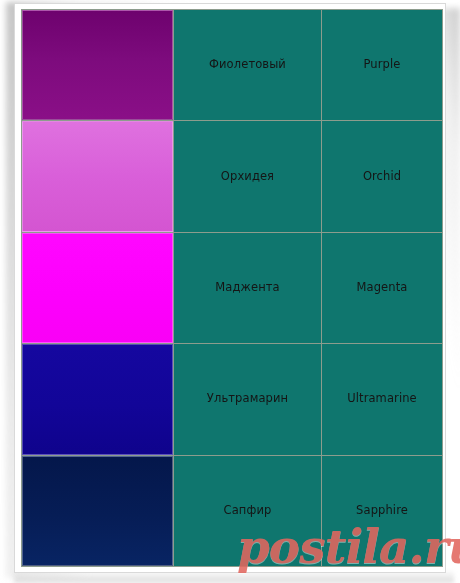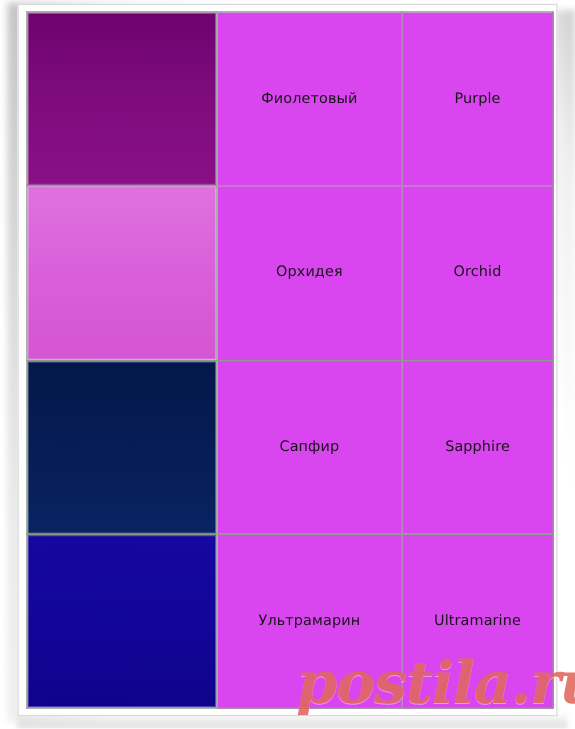--- a/index.html
+++ b/index.html
@@ -100,21 +100,21 @@
   .swatch {
     width: 100%;
     height: 100%;
     display: block;
     box-sizing: border-box;
     border: 1px solid rgba(255,255,255,0.30);
   }
 
   
   td.name-cell {
-    background: #d946ef;
+    background: #0f766e;
     text-align: center;
     vertical-align: middle;
     color: #151515;
     font-size: 11.5px;
     letter-spacing: 0.1px;
     border: 1px solid #93a08f;
   }
   td.ru-cell { width: 148px; }
   td.en-cell { width: 121px; }
 
@@ -176,38 +176,49 @@
             </td>
             <td class="name-cell ru-cell">
               <span class="cell-text">Орхидея</span>
             </td>
             <td class="name-cell en-cell">
               <span class="cell-text">Orchid</span>
             </td>
           </tr>
           <tr>
             <td class="swatch-cell">
+              <span class="swatch" style="background: linear-gradient(rgb(255, 7, 255) 0%, rgb(253, 0, 253) 55%, rgb(249, 0, 246) 100%);"></span>
+            </td>
+            <td class="name-cell ru-cell">
+              <span class="cell-text">Маджента</span>
+            </td>
+            <td class="name-cell en-cell">
+              <span class="cell-text">Magenta</span>
+            </td>
+          </tr>
+          <tr>
+            <td class="swatch-cell">
+              <span class="swatch" style="background: linear-gradient(rgb(21, 7, 159) 0%, rgb(18, 5, 152) 55%, rgb(15, 3, 140) 100%);"></span>
+            </td>
+            <td class="name-cell ru-cell">
+              <span class="cell-text">Ультрамарин</span>
+            </td>
+            <td class="name-cell en-cell">
+              <span class="cell-text">Ultramarine</span>
+            </td>
+          </tr>
+          <tr>
+            <td class="swatch-cell">
               <span class="swatch" style="background: linear-gradient(rgb(4, 23, 75) 0%, rgb(6, 29, 86) 55%, rgb(8, 36, 99) 100%);"></span>
             </td>
             <td class="name-cell ru-cell">
               <span class="cell-text">Сапфир</span>
             </td>
             <td class="name-cell en-cell">
               <span class="cell-text">Sapphire</span>
-            </td>
-          </tr>
-          <tr>
-            <td class="swatch-cell">
-              <span class="swatch" style="background: linear-gradient(rgb(21, 7, 159) 0%, rgb(18, 5, 152) 55%, rgb(15, 3, 140) 100%);"></span>
-            </td>
-            <td class="name-cell ru-cell">
-              <span class="cell-text">Ультрамарин</span>
-            </td>
-            <td class="name-cell en-cell">
-              <span class="cell-text">Ultramarine</span>
             </td>
           </tr>
         </tbody>
     </table>
   </div>
 
   <div id="watermark">
     <span class="wm-text">postila.ru</span>
   </div>
 

